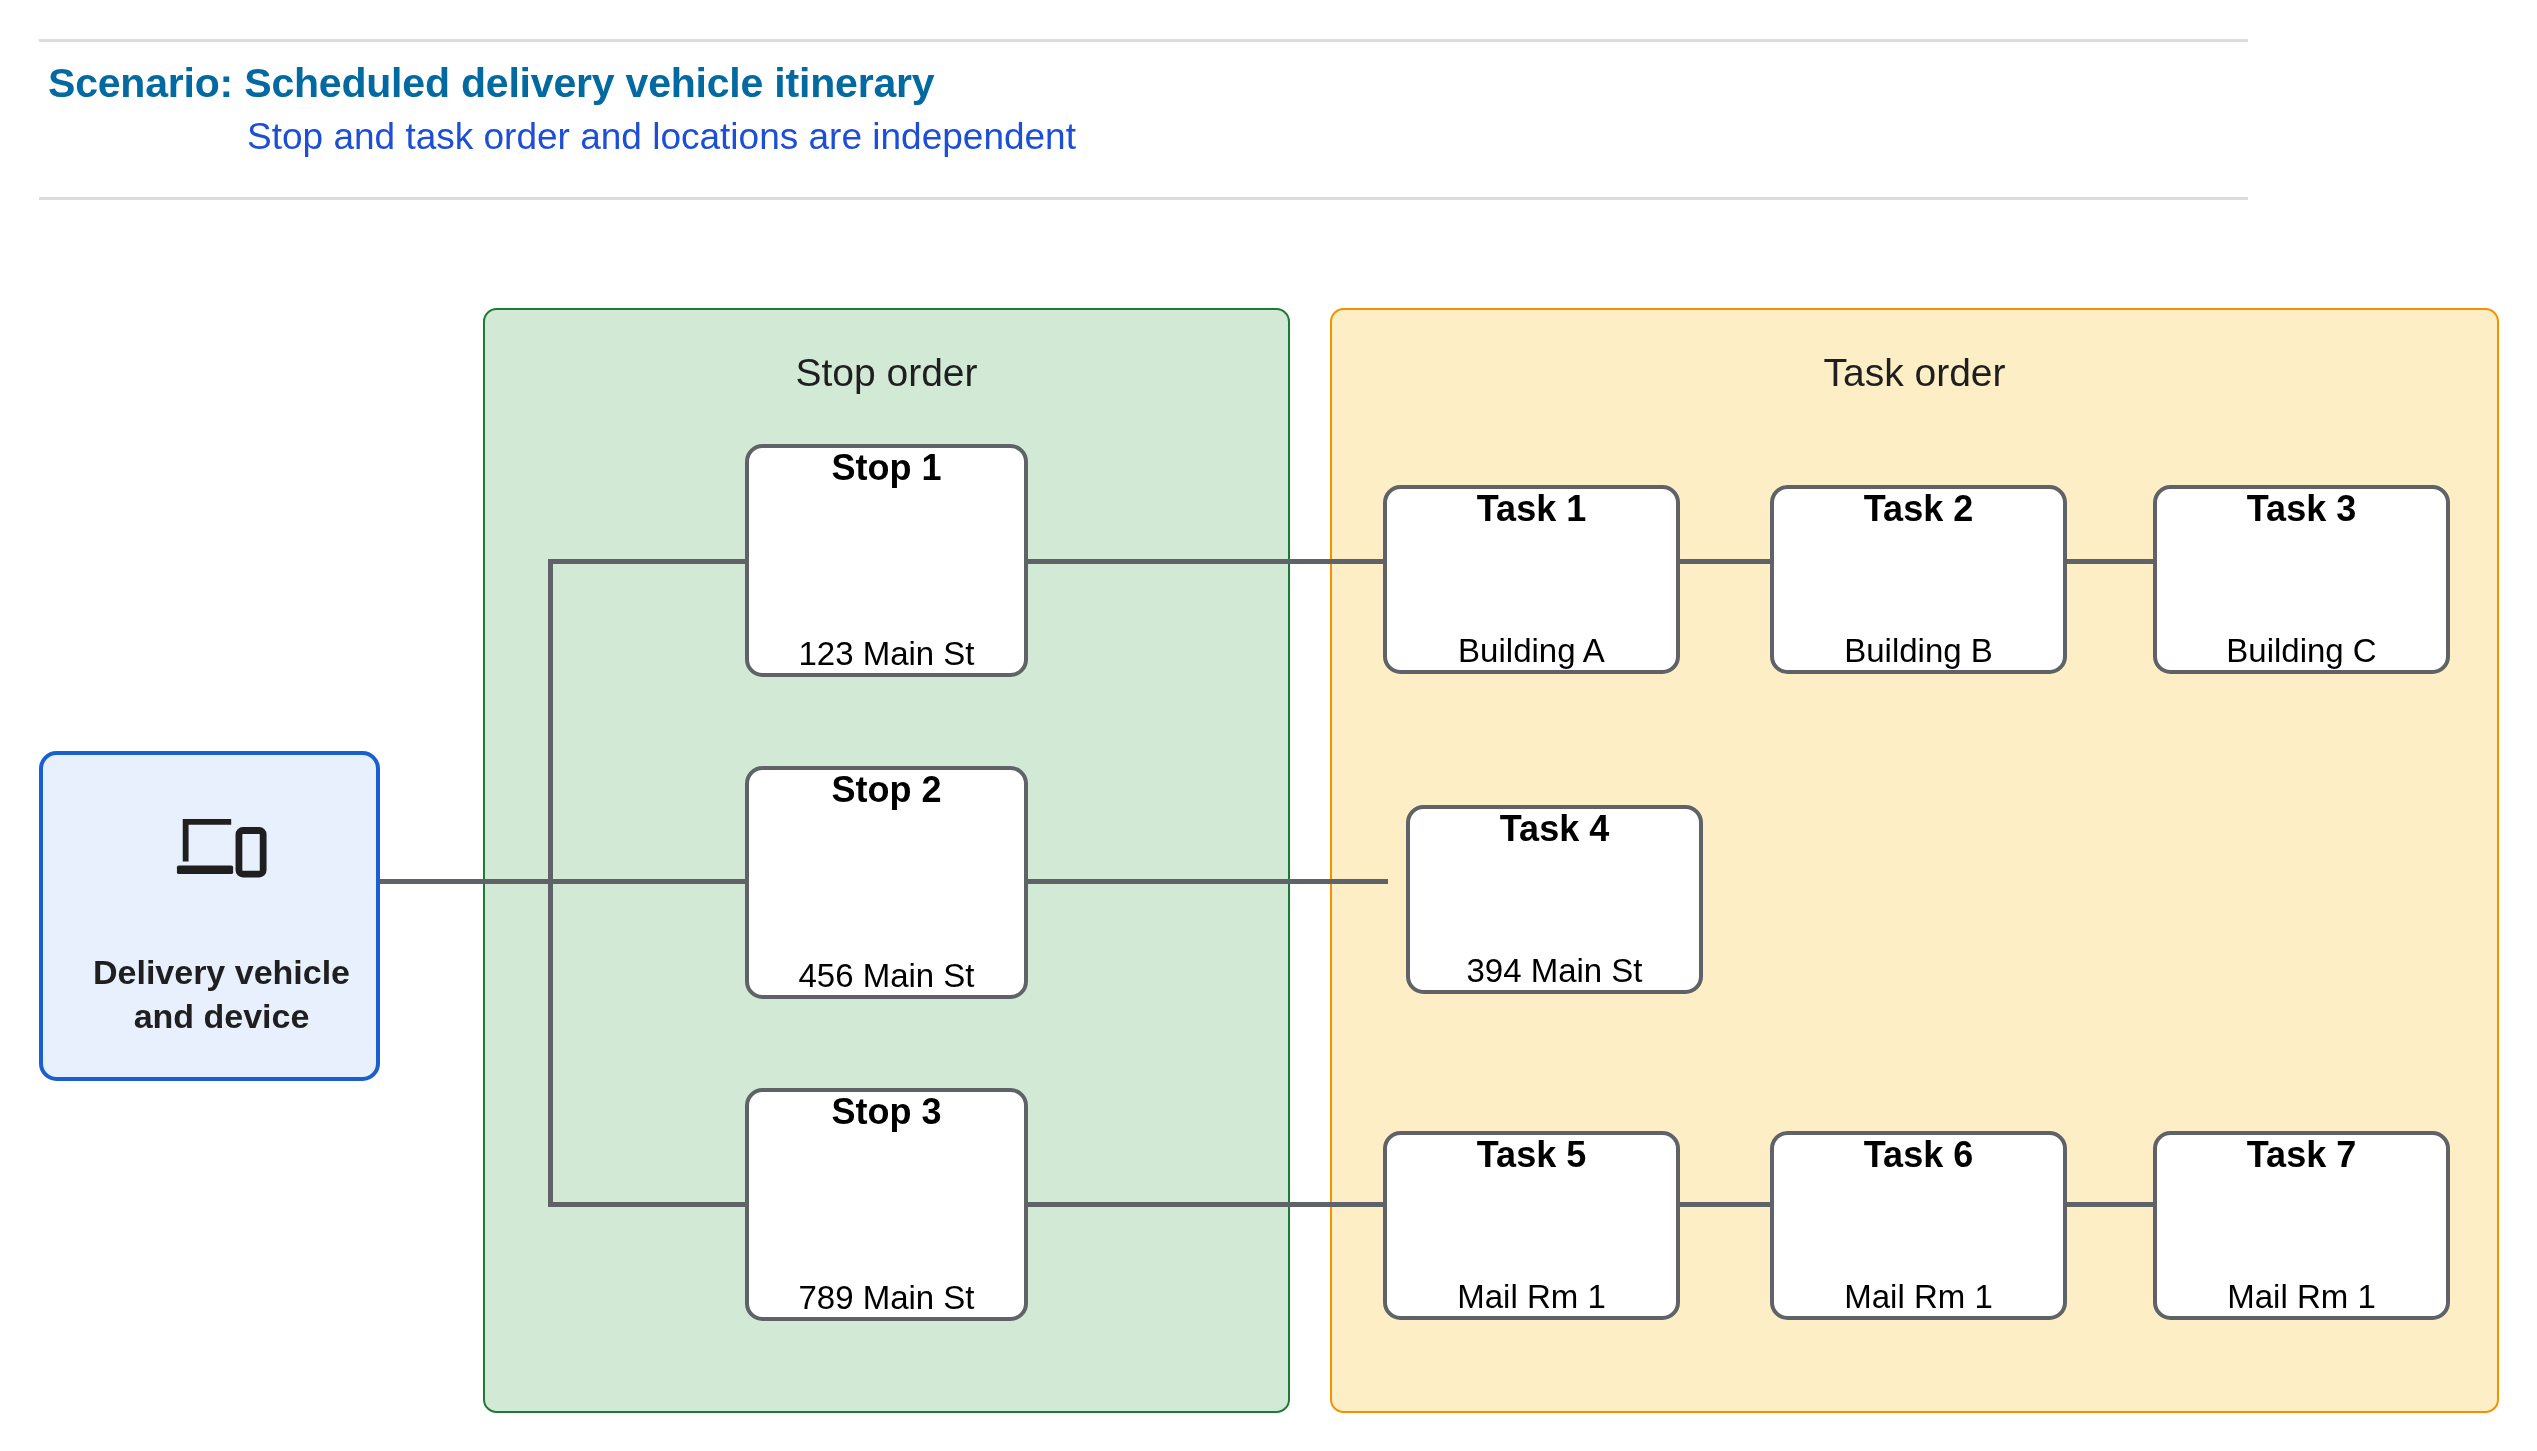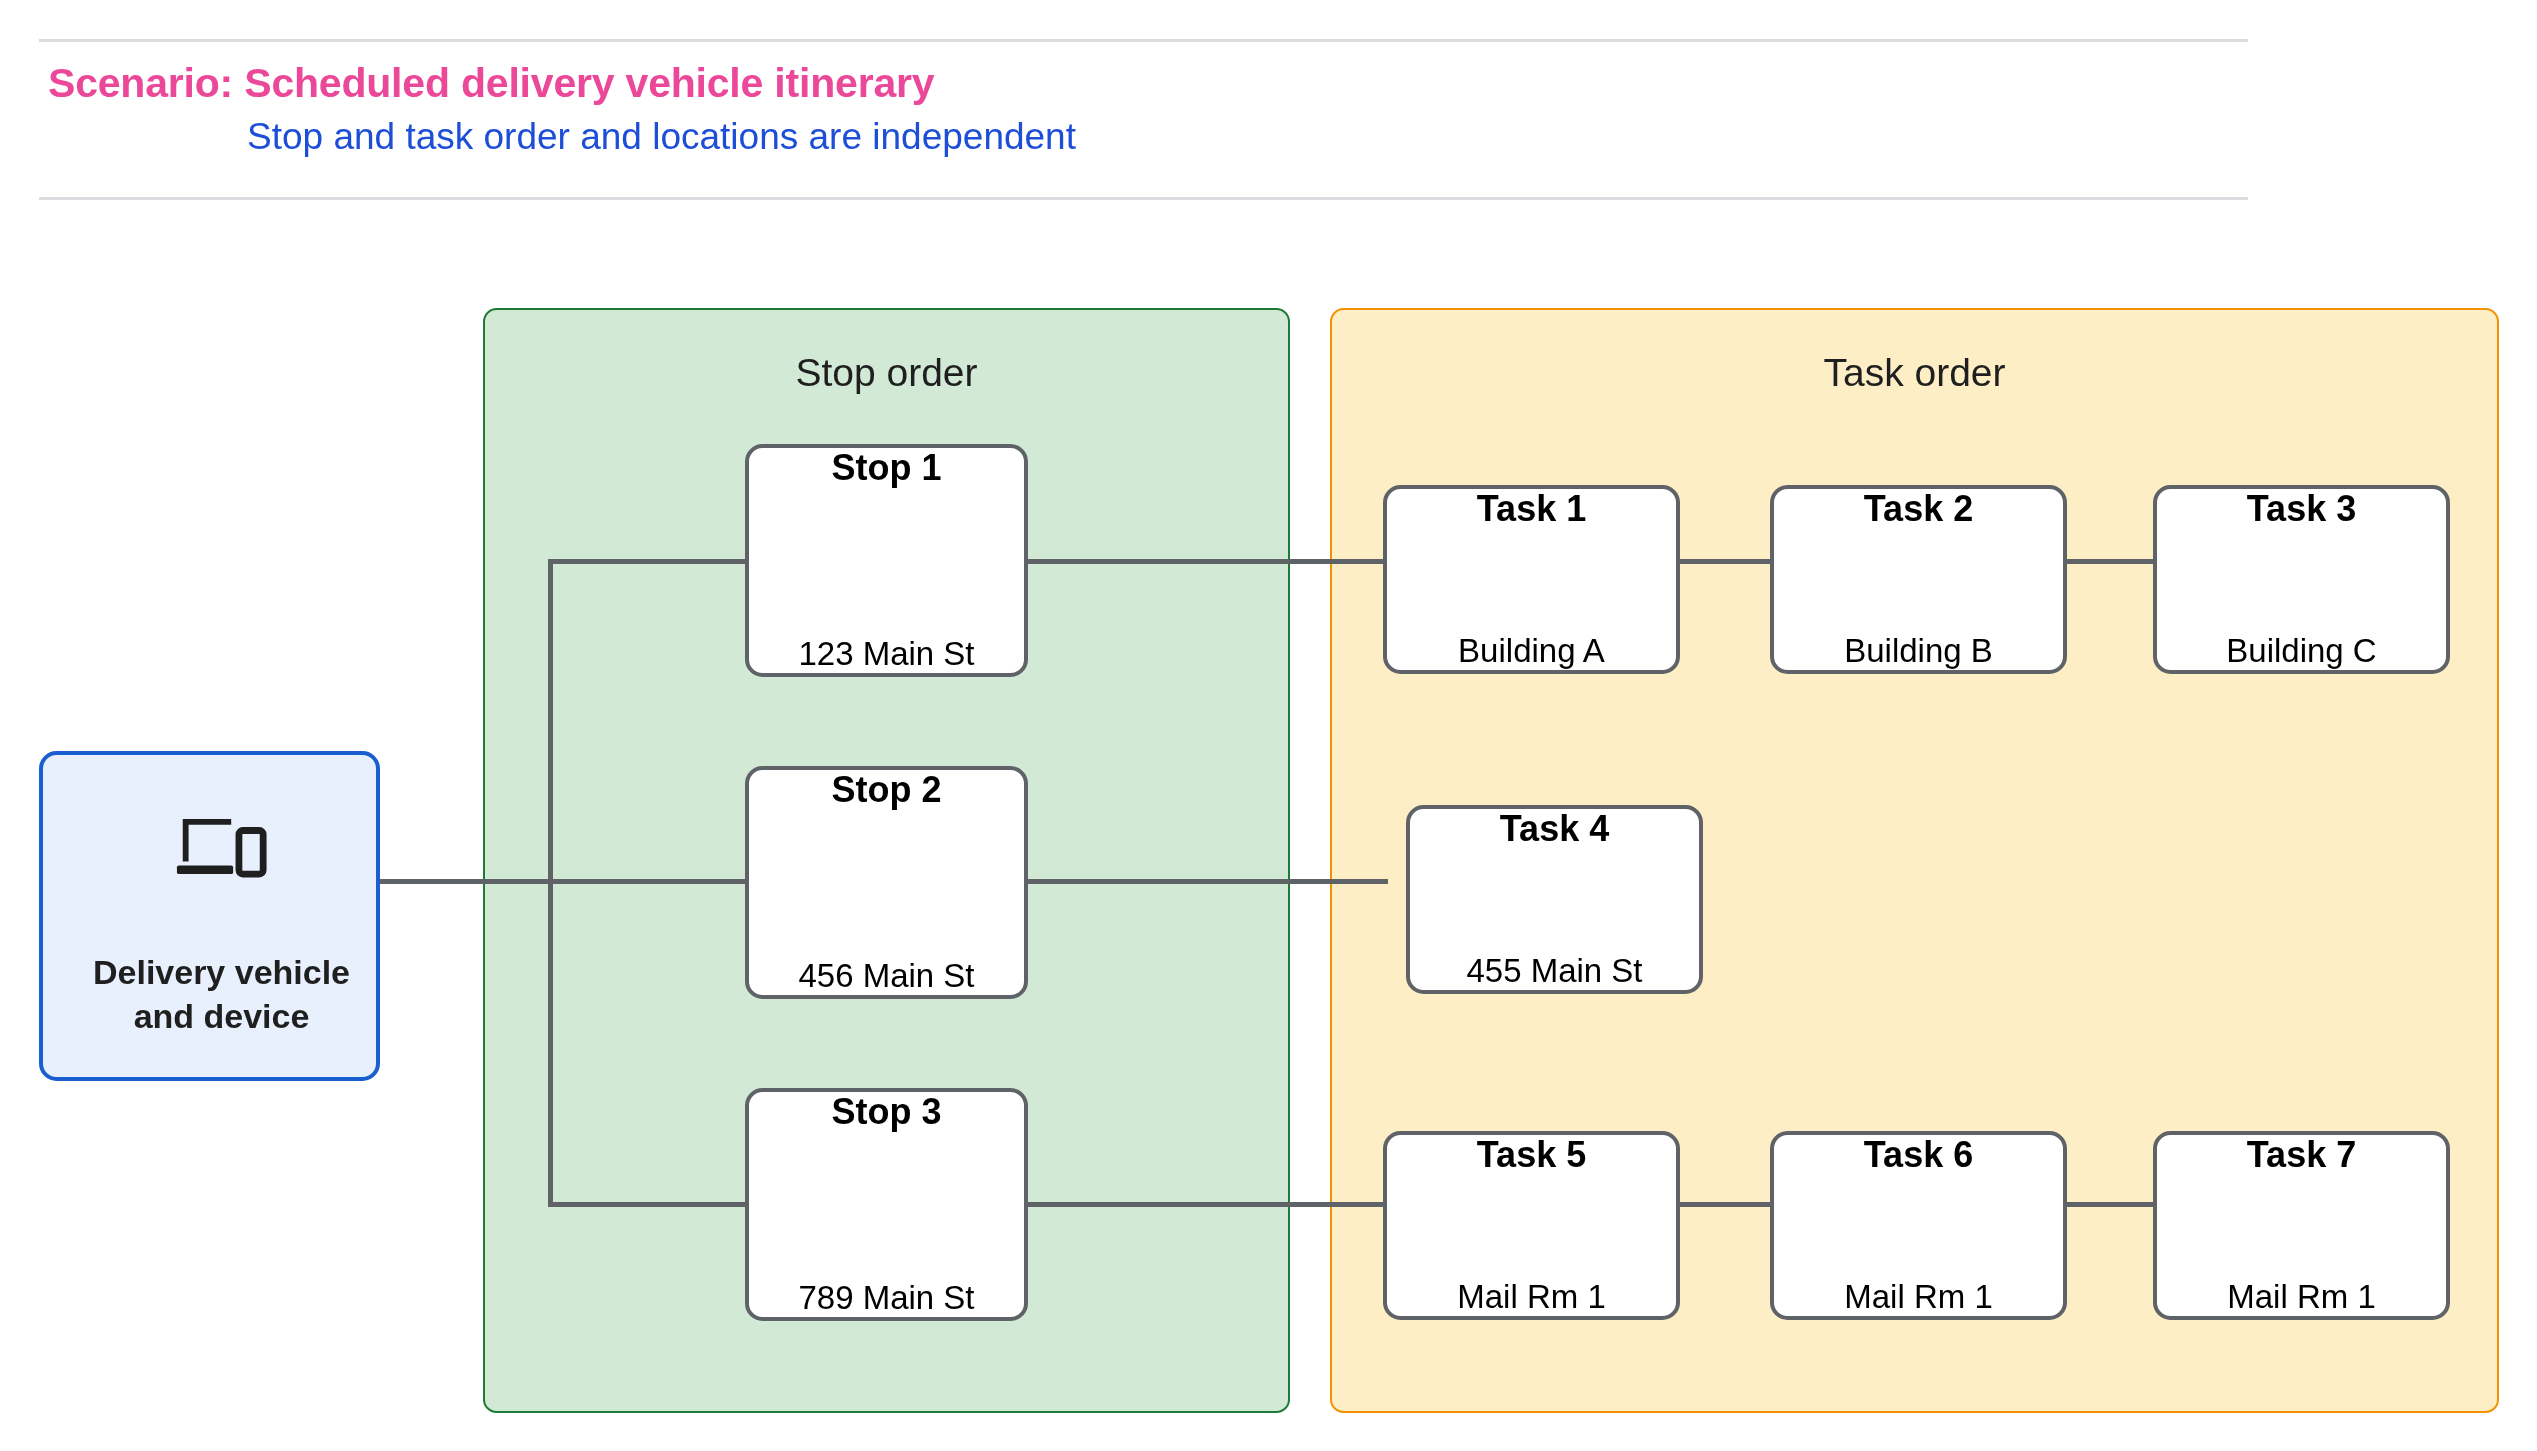--- a/index.html
+++ b/index.html
@@ -30,21 +30,21 @@
   }
   #rule-top    { top: 39px; }
   #rule-bottom { top: 197px; }
 
   #page-title {
     position: absolute;
     left: 48px;
     top: 60px;
     font-size: 41px;
     font-weight: 700;
-    color: #ec4899;
+    color: #0369a1;
     letter-spacing: -0.2px;
     white-space: nowrap;
   }
   #page-subtitle {
     position: absolute;
     left: 247px;
     top: 116px;
     font-size: 37px;
     font-weight: 400;
     color: #1d4ed8;
@@ -240,21 +240,21 @@
     <div class="card-title">Task 2</div>
     <div class="card-sub">Building B</div>
   </div>
   <div class="card task-card task-col-3 task-row-1">
     <div class="card-title">Task 3</div>
     <div class="card-sub">Building C</div>
   </div>
 
   <div class="card task-card task-col-1 task-row-2">
     <div class="card-title">Task 4</div>
-    <div class="card-sub">455 Main St</div>
+    <div class="card-sub">394 Main St</div>
   </div>
 
   <div class="card task-card task-col-1 task-row-3">
     <div class="card-title">Task 5</div>
     <div class="card-sub">Mail Rm 1</div>
   </div>
   <div class="card task-card task-col-2 task-row-3">
     <div class="card-title">Task 6</div>
     <div class="card-sub">Mail Rm 1</div>
   </div>

